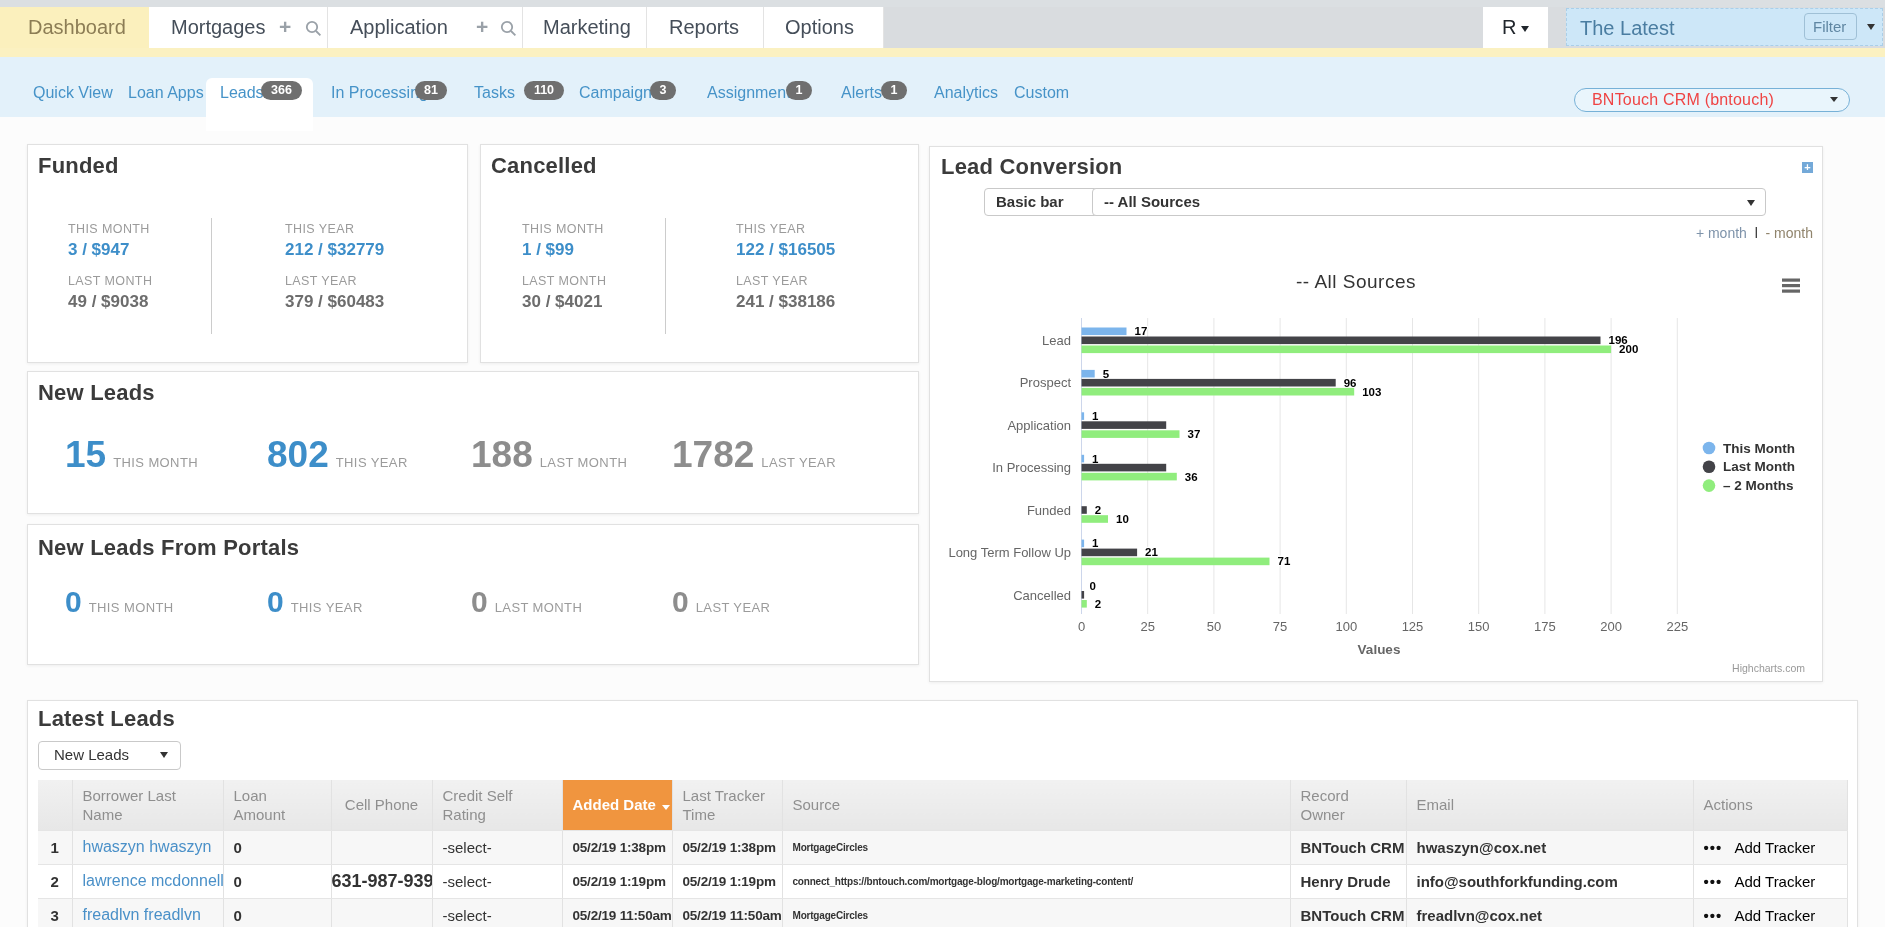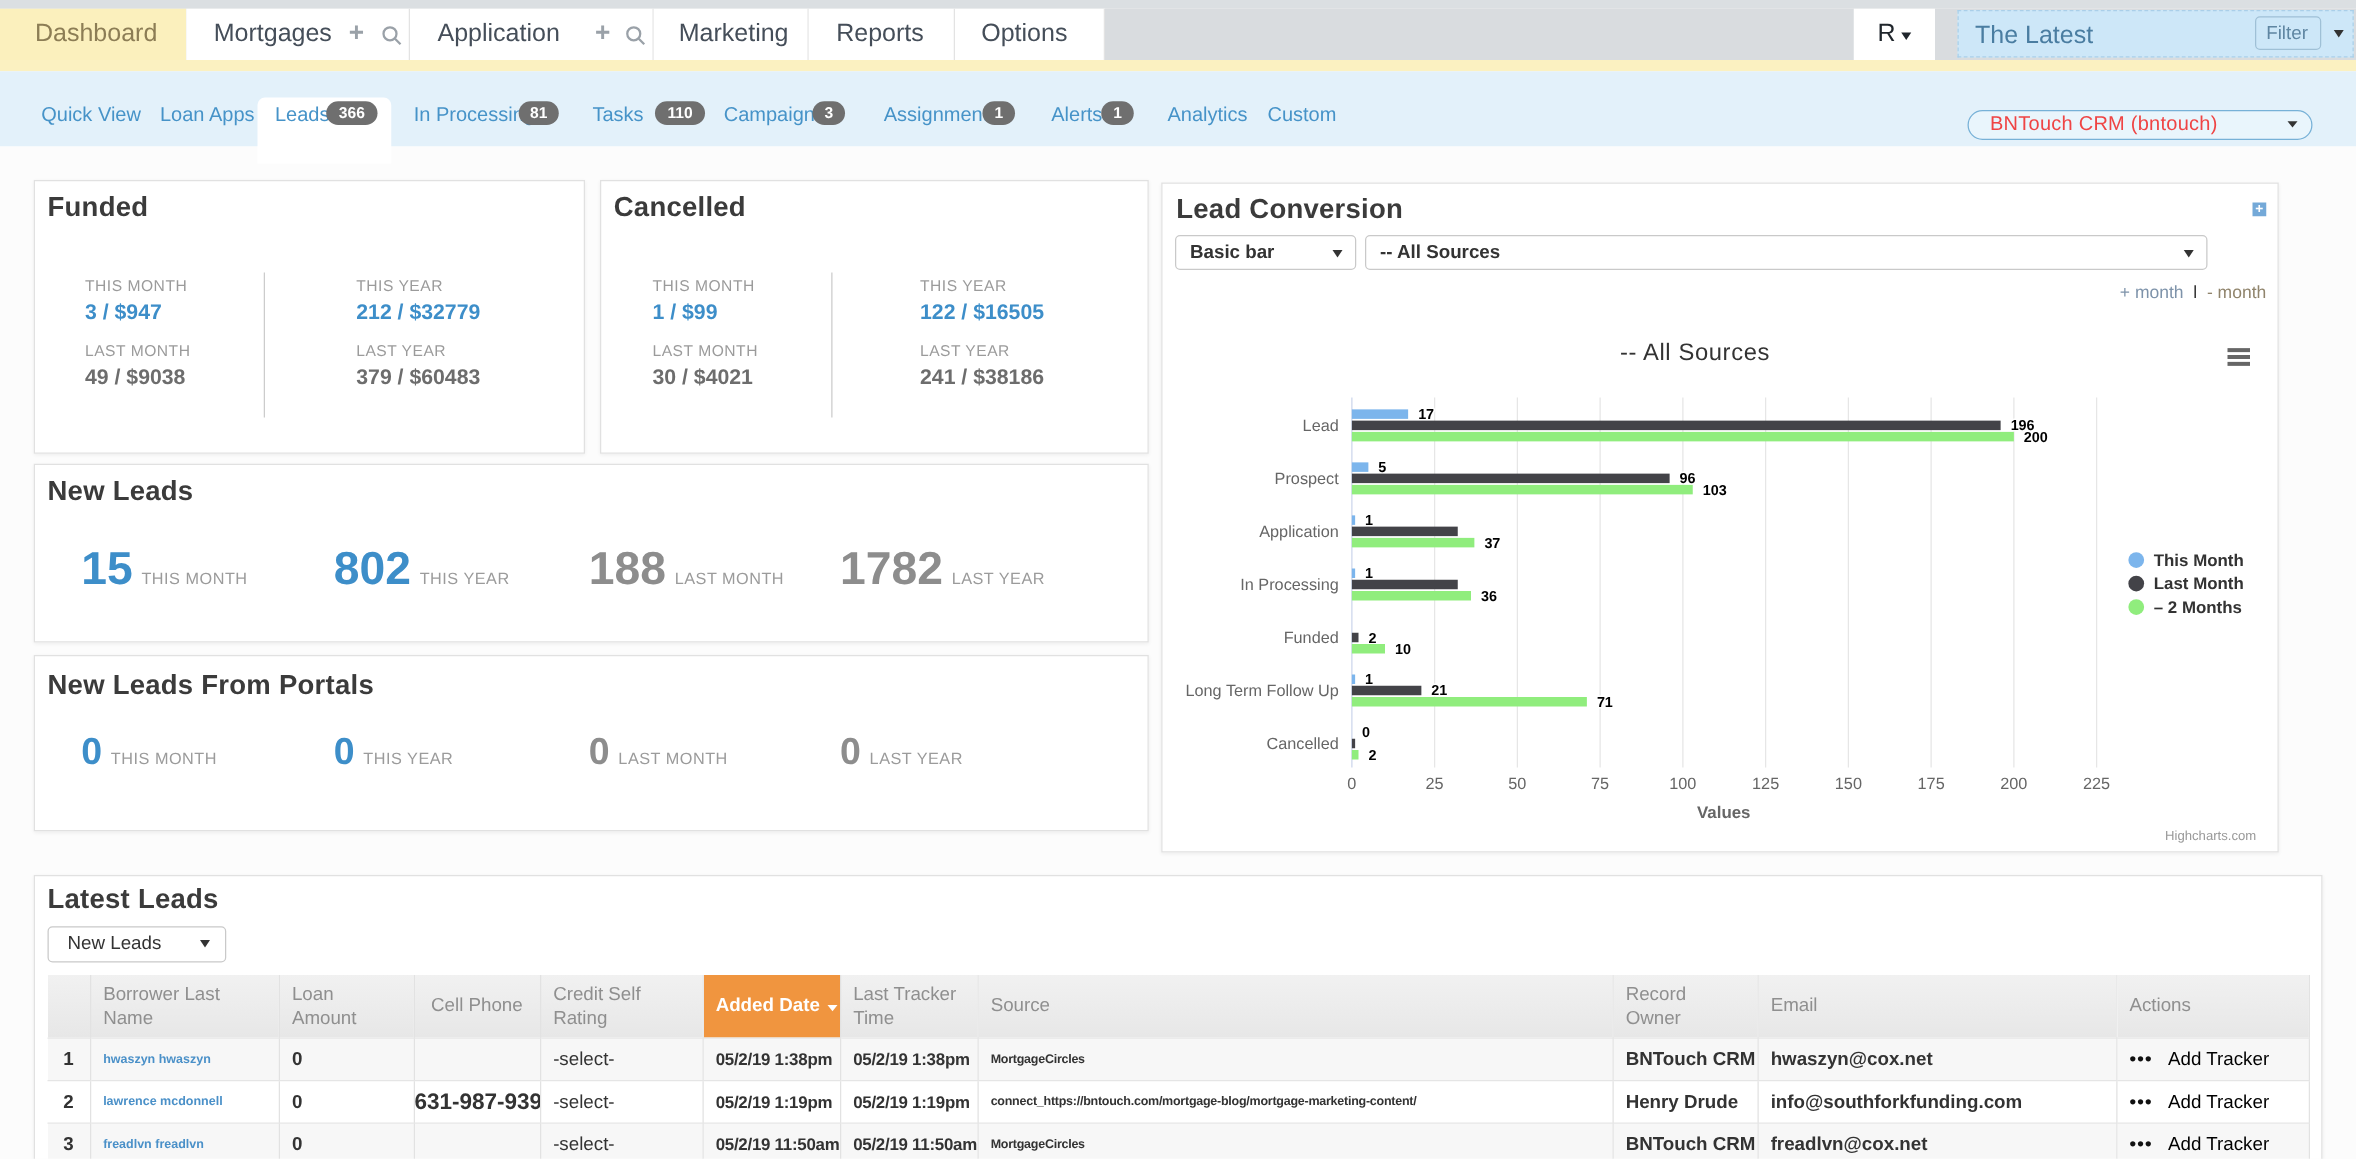--- a/index.html
+++ b/index.html
@@ -24,21 +24,21 @@
 .sel{position:absolute;background:#fff;border:1px solid #c9c9c9;border-radius:4px;box-sizing:border-box;font-size:15px;color:#333}
 .seltxt{position:absolute;top:4px;left:11px;font-weight:700}
 .tri{position:absolute;width:0;height:0;border-left:4.5px solid transparent;border-right:4.5px solid transparent;border-top:6px solid #333}
 table.lt{border-collapse:collapse;table-layout:fixed;width:1809px;font-size:15px}
 table.lt td,table.lt th{border-right:1px solid #e2e2e2;border-bottom:1px solid #e5e5e5;padding:0 0 0 10px;text-align:left;overflow:hidden;white-space:nowrap;box-sizing:border-box}
 table.lt th{background:linear-gradient(#f1f1f1,#e7e7e7);color:#8f8f8f;font-weight:400;height:50px;font-size:15px;vertical-align:middle;line-height:19px}
 table.lt td{height:34px;color:#333}
 table.lt tr.odd td{background:#f7f7f7}
 .bold{font-weight:700}
 .link{color:#000000}
-table.lt td.link{color:#4a90c8;font-weight:700;font-size:10px}
+table.lt td.link{color:#4a90c8;font-weight:400;font-size:16px}
 td.date{font-weight:700;font-size:13.5px;letter-spacing:-0.2px}
 td.src{font-weight:700;font-size:10px;letter-spacing:-0.2px}
 </style>
 </head>
 <body>
 
 <div class="abs" style="left:0;top:0;width:1885px;height:7px;background:#dbdfe2"></div>
 
 <div class="abs" style="left:0;top:7px;width:1885px;height:41px;background:#d9dcdf"></div>
 
@@ -141,21 +141,21 @@
 <div class="panel" style="left:27px;top:524px;width:892px;height:141px"></div>
 <div class="ptitle" style="left:38px;top:535px">New Leads From Portals</div>
 <div class="bigrow" style="left:65px;top:585px"><span class="bignum2 blue">0</span><span class="biglbl">THIS MONTH</span></div>
 <div class="bigrow" style="left:267px;top:585px"><span class="bignum2 blue">0</span><span class="biglbl">THIS YEAR</span></div>
 <div class="bigrow" style="left:471px;top:585px"><span class="bignum2 gray2">0</span><span class="biglbl">LAST MONTH</span></div>
 <div class="bigrow" style="left:672px;top:585px"><span class="bignum2 gray2">0</span><span class="biglbl">LAST YEAR</span></div>
 
 <div class="panel" style="left:929px;top:146px;width:894px;height:536px"></div>
 <div class="ptitle" style="left:941px;top:154px">Lead Conversion</div>
 <div class="abs" style="left:1802px;top:162px;width:11px;height:11px;background:#74a9d8;color:#fff;font-size:11px;line-height:11px;text-align:center;font-weight:700">+</div>
-<div class="sel" style="left:940px;top:188px;width:145px;height:28px">
+<div class="sel" style="left:984px;top:188px;width:145px;height:28px">
     <span class="seltxt">Basic bar</span>
     <span class="tri" style="right:10px;top:11px"></span>
   </div>
 <div class="sel" style="left:1092px;top:188px;width:674px;height:28px">
     <span class="seltxt">-- All Sources</span>
     <span class="tri" style="right:10px;top:11px"></span>
   </div>
 <div class="abs" style="left:1600px;top:225px;width:213px;text-align:right;font-size:14px;white-space:nowrap"><span style="color:#7e93aa">+ month</span><span style="color:#333">&nbsp; l &nbsp;</span><span style="color:#90846c">- month</span></div>
 
 <svg class="abs" style="left:929px;top:242px" width="894" height="436" viewBox="0 0 894 436">

